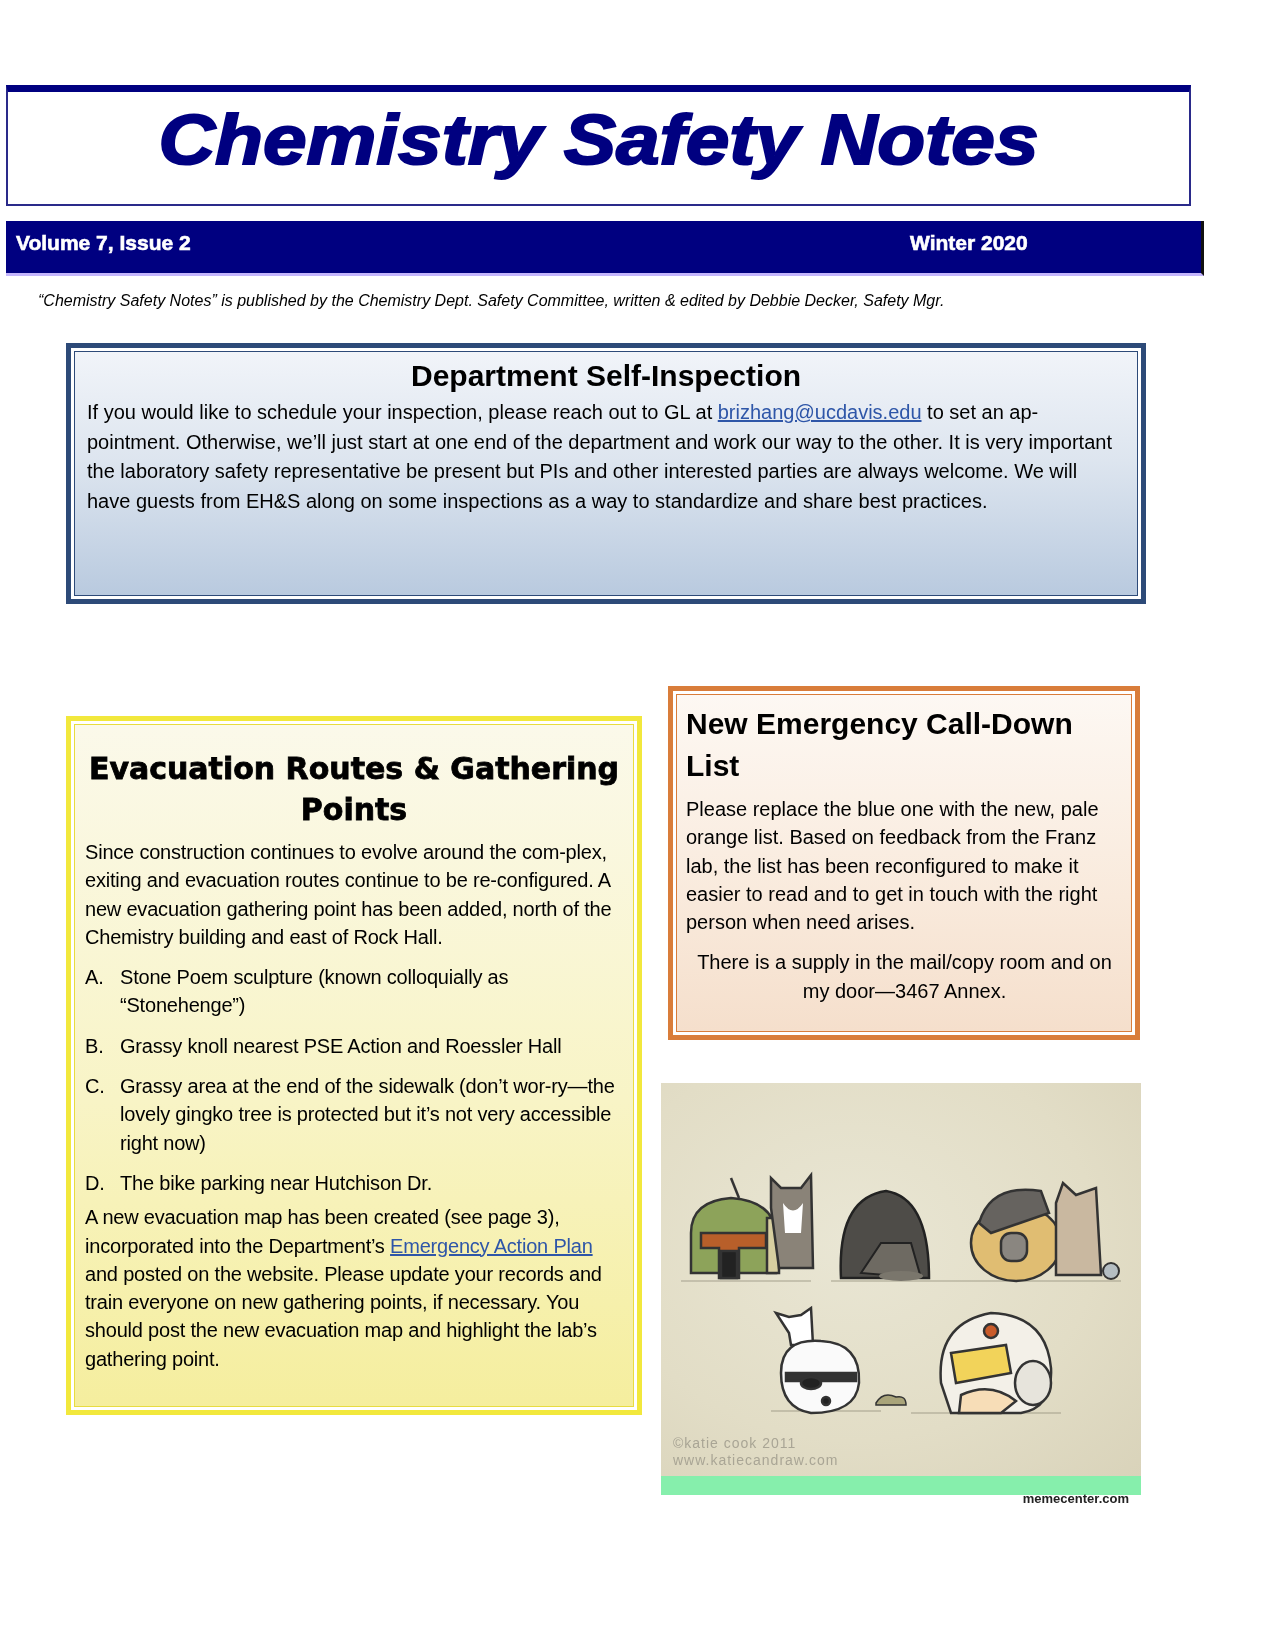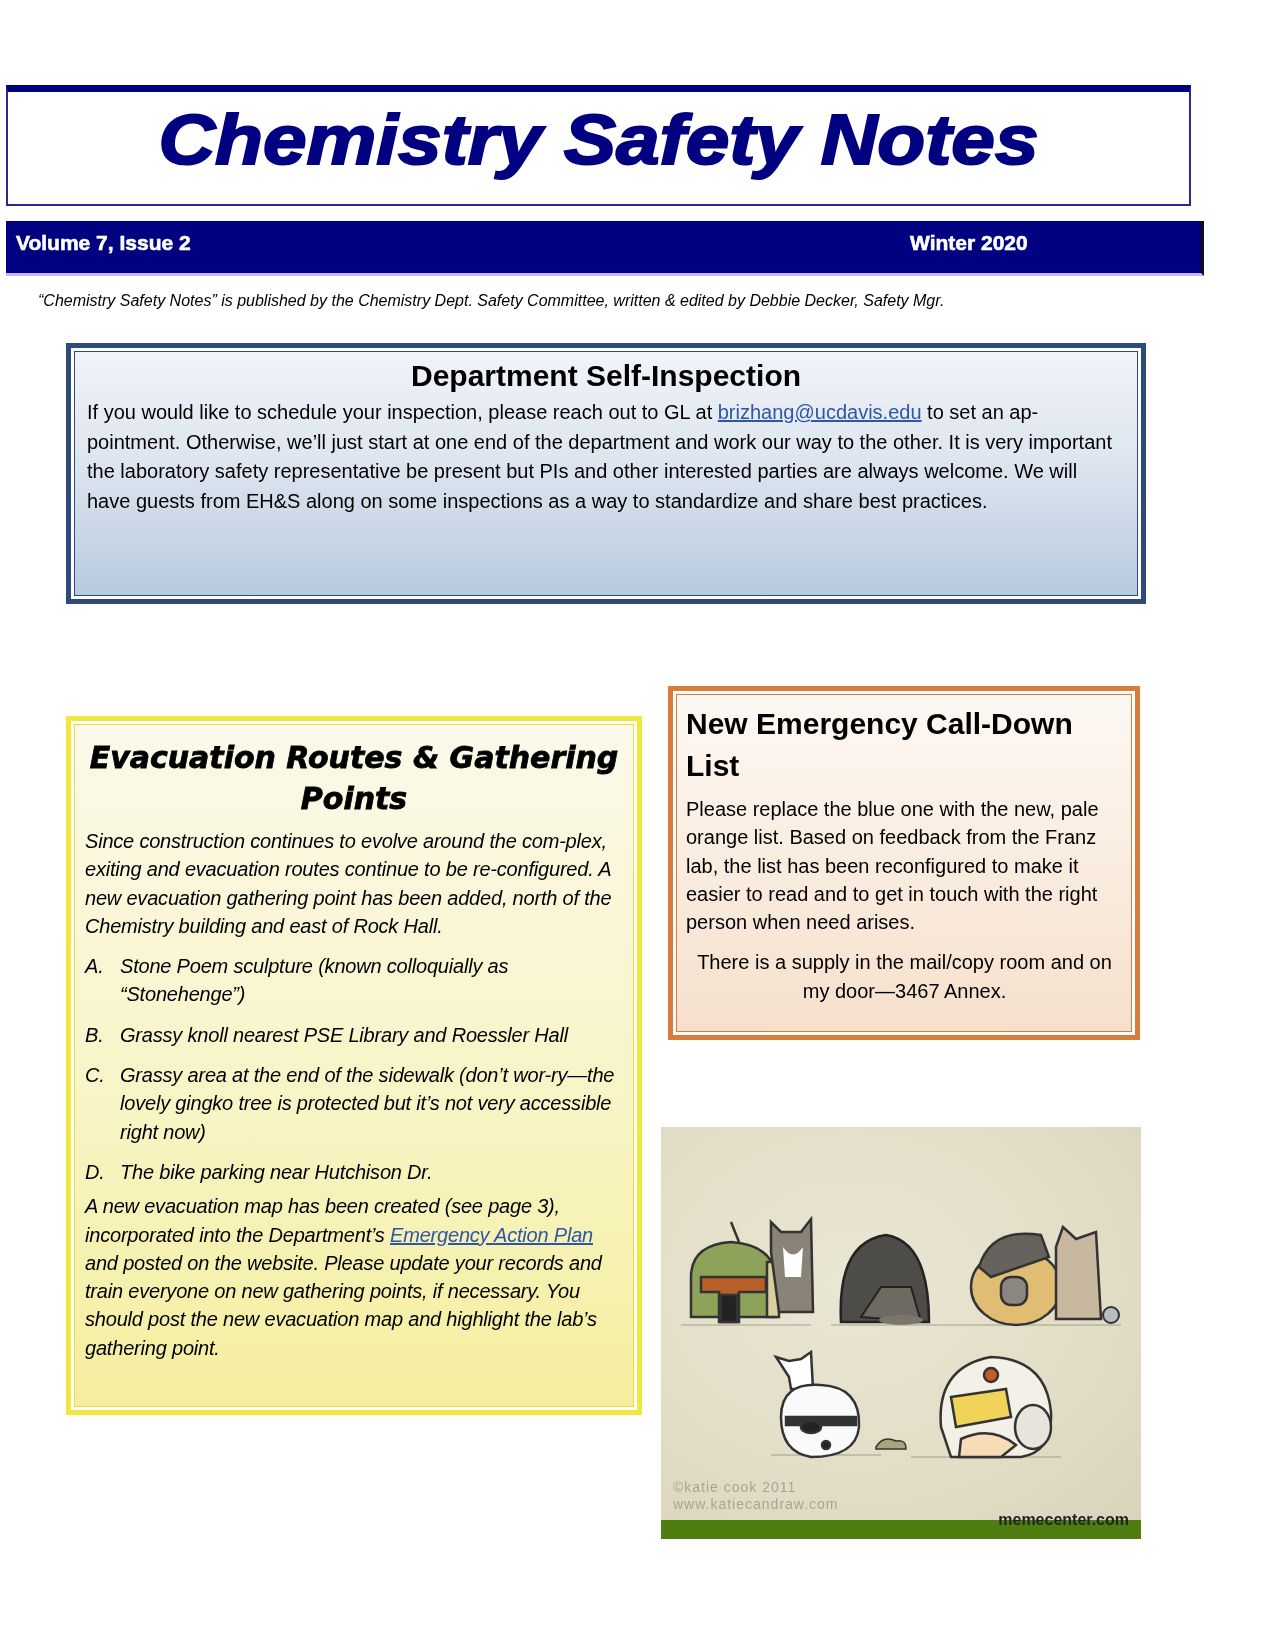--- a/index.html
+++ b/index.html
@@ -31,46 +31,46 @@
     background: linear-gradient(to bottom, #f1f4f9 0%, #dde5ef 45%, #b9cadf 100%); padding: 6px 12px 0 12px; }
   .box-heading { text-align: center; font-weight: bold; font-size: 30px; margin: 0 0 4px 0; line-height: 36px; }
   .p { font-size: 20px; line-height: 29.5px; margin: 0; }
   .p + .p { margin-top: 12px; text-align: center; }
   a.link { color: #2e56a8; text-decoration: underline; }
 
   
   .yellow-box { position: absolute; left: 66px; top: 716px; width: 576px; height: 699px;
     border: 5px solid #f2e83c; box-sizing: border-box; background: #fff; padding: 3px; }
   .yellow-inner { width: 100%; height: 100%; box-sizing: border-box; border: 1px solid #e8dc40;
-    background: linear-gradient(to bottom, #fbf9ea 0%, #f8f4c6 55%, #f5ee9e 100%); padding: 12px 10px 0 10px; font-style: italic; }
+    background: linear-gradient(to bottom, #fbf9ea 0%, #f8f4c6 55%, #f5ee9e 100%); padding: 23px 10px 0 10px; }
   .yellow-heading { text-align: center; font-family: "DejaVu Sans", sans-serif; font-weight: bold;
     font-size: 30px; line-height: 41px; margin: 0 0 8px 0; -webkit-text-stroke: 0.8px #000; }
   .yellow-inner .p { font-size: 20px; line-height: 28.3px; letter-spacing: -0.2px; }
   .list { margin: 12px 0 0 0; padding: 0; list-style: none; }
   .list li { display: flex; font-size: 20px; line-height: 28.3px; margin-bottom: 12px; letter-spacing: -0.2px; }
   .list li:last-child { margin-bottom: 6px; }
   .list .letter { width: 35px; flex-shrink: 0; }
 
   
   .orange-box { position: absolute; left: 668px; top: 686px; width: 472px; height: 354px;
     border: 5px solid #d97d3a; box-sizing: border-box; background: #fff; padding: 3px; }
   .orange-inner { width: 100%; height: 100%; box-sizing: border-box; border: 1px solid #d97d3a;
     background: linear-gradient(to bottom, #fdf8f3 0%, #f9eadc 60%, #f5dfcc 100%); padding: 8px 8px 0 9px; }
   .orange-heading { text-align: left; font-weight: bold; font-size: 30px; line-height: 42px; margin: 0 0 8px 0; }
   .orange-inner .p { font-size: 20px; line-height: 28.3px; }
 
   
-  .cartoon { position: absolute; left: 661px; top: 1083px; width: 480px; height: 412px; background: #4d7c0f; margin-top: 44px; }
+  .cartoon { position: absolute; left: 661px; top: 1083px; width: 480px; height: 412px; background: #86efac; }
   .cartoon-art { position: absolute; left: 0; top: 0; width: 480px; height: 393px;
     background: radial-gradient(ellipse at 40% 40%, #e9e6d4 0%, #e2ddc6 60%, #d9d3ba 100%); overflow: hidden; }
   .cartoon svg { position: absolute; left: 0; top: 0; }
   .credit { position: absolute; left: 12px; font-size: 14px; color: #a9a595; letter-spacing: 1px; }
   .credit.c1 { top: 352px; }
   .credit.c2 { top: 369px; }
-  .meme { position: absolute; right: 12px; top: 384px; font-size: 16px; font-weight: bold; color: #222; }
+  .meme { position: absolute; right: 12px; top: 408px; font-size: 13px; font-weight: bold; color: #222; }
 </style>
 </head>
 <body>
 
 <div class="masthead-box">
   <div class="masthead-title">Chemistry Safety Notes</div>
 </div>
 
 <div class="issue-band">
   <span class="issue-left">Volume 7, Issue 2</span>
@@ -90,21 +90,21 @@
   <div class="yellow-inner">
     <div class="yellow-heading">Evacuation Routes &amp; Gathering Points</div>
     <p class="p">Since construction continues to evolve around the com-plex, exiting and evacuation routes continue to be re-configured.  A new evacuation gathering point has been added, north of the Chemistry building and east of Rock Hall.</p>
     <ul class="list">
       <li>
           <span class="letter">A.</span>
           <span>Stone Poem sculpture (known colloquially as “Stonehenge”)</span>
         </li>
       <li>
           <span class="letter">B.</span>
-          <span>Grassy knoll nearest PSE Library and Roessler Hall</span>
+          <span>Grassy knoll nearest PSE Action and Roessler Hall</span>
         </li>
       <li>
           <span class="letter">C.</span>
           <span>Grassy area at the end of the sidewalk (don’t wor-ry—the lovely gingko tree is protected but it’s not very accessible right now)</span>
         </li>
       <li>
           <span class="letter">D.</span>
           <span>The bike parking near Hutchison Dr.</span>
         </li>
     </ul>

